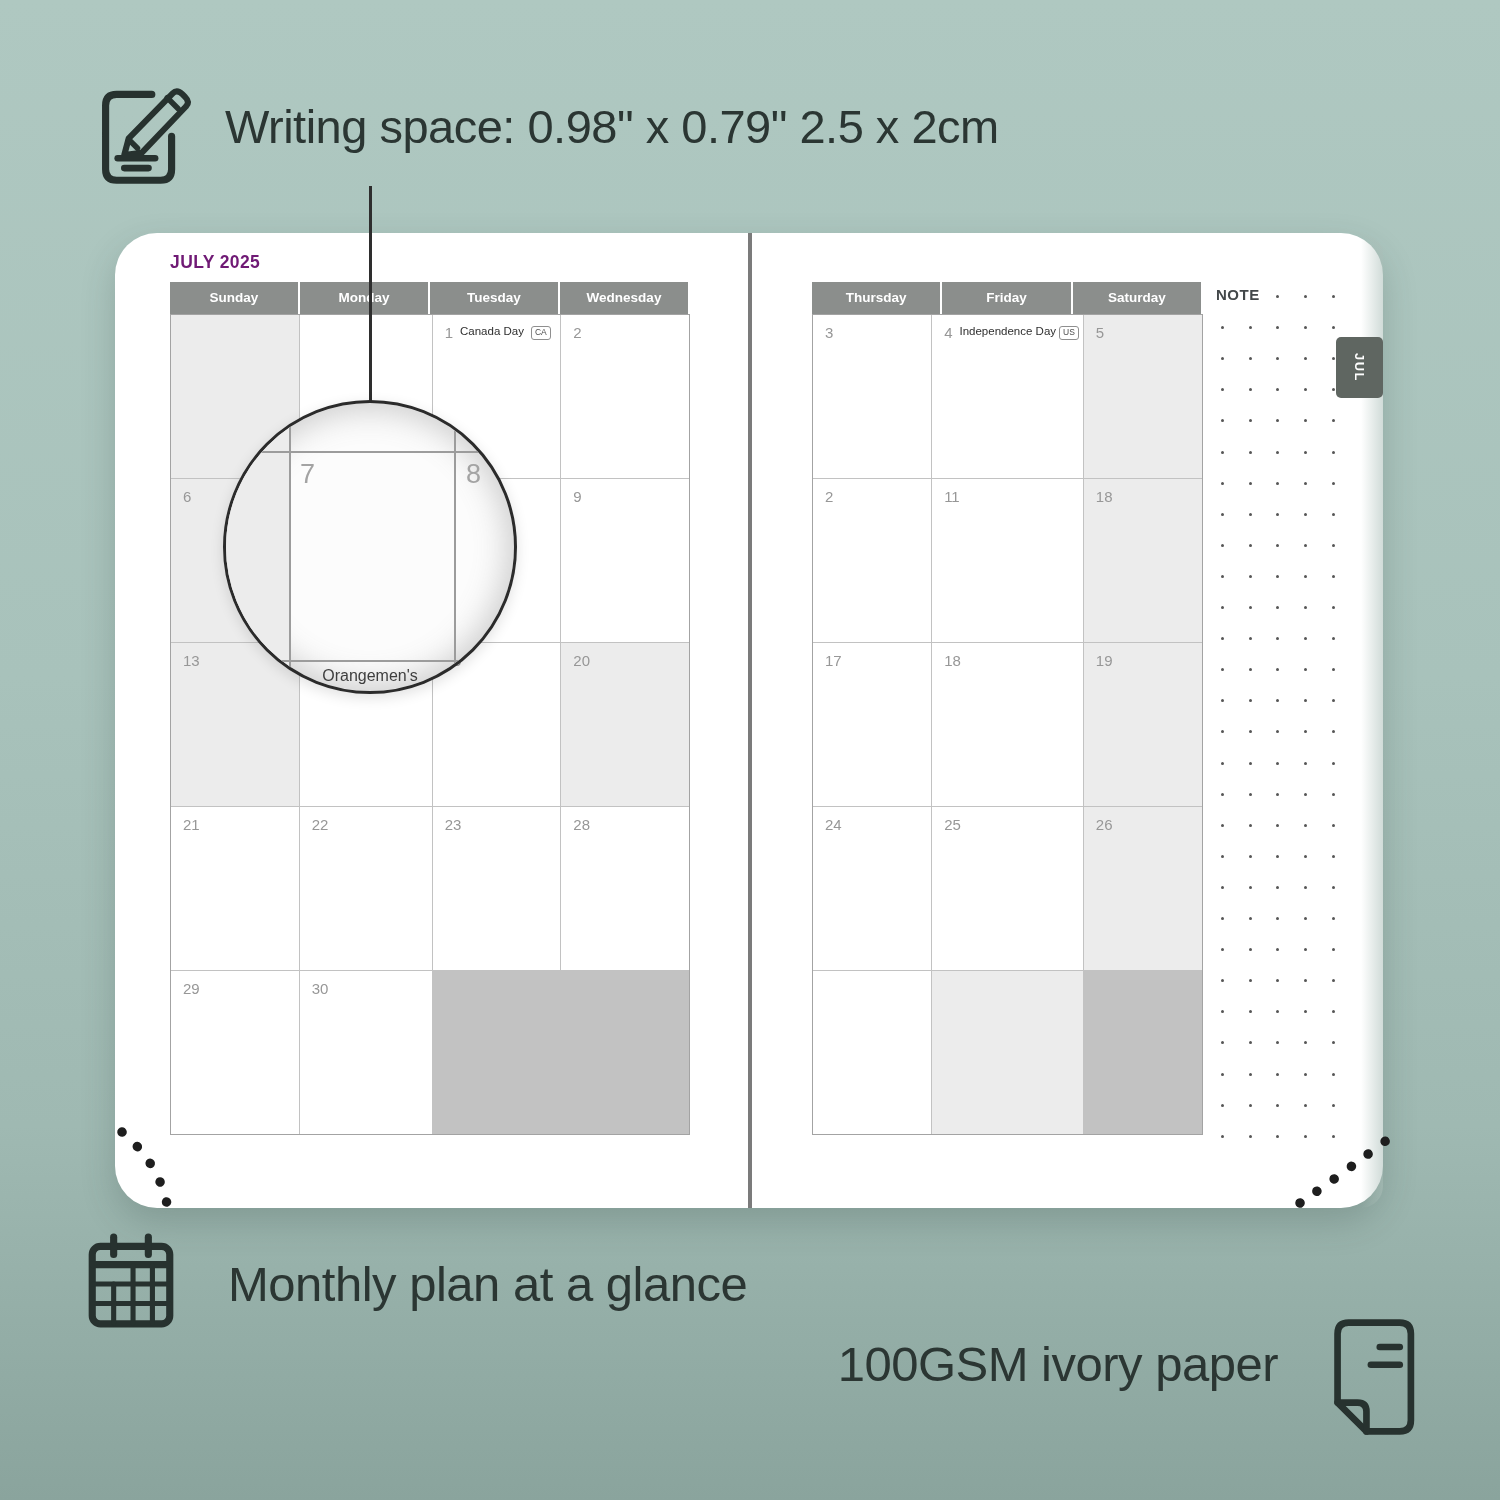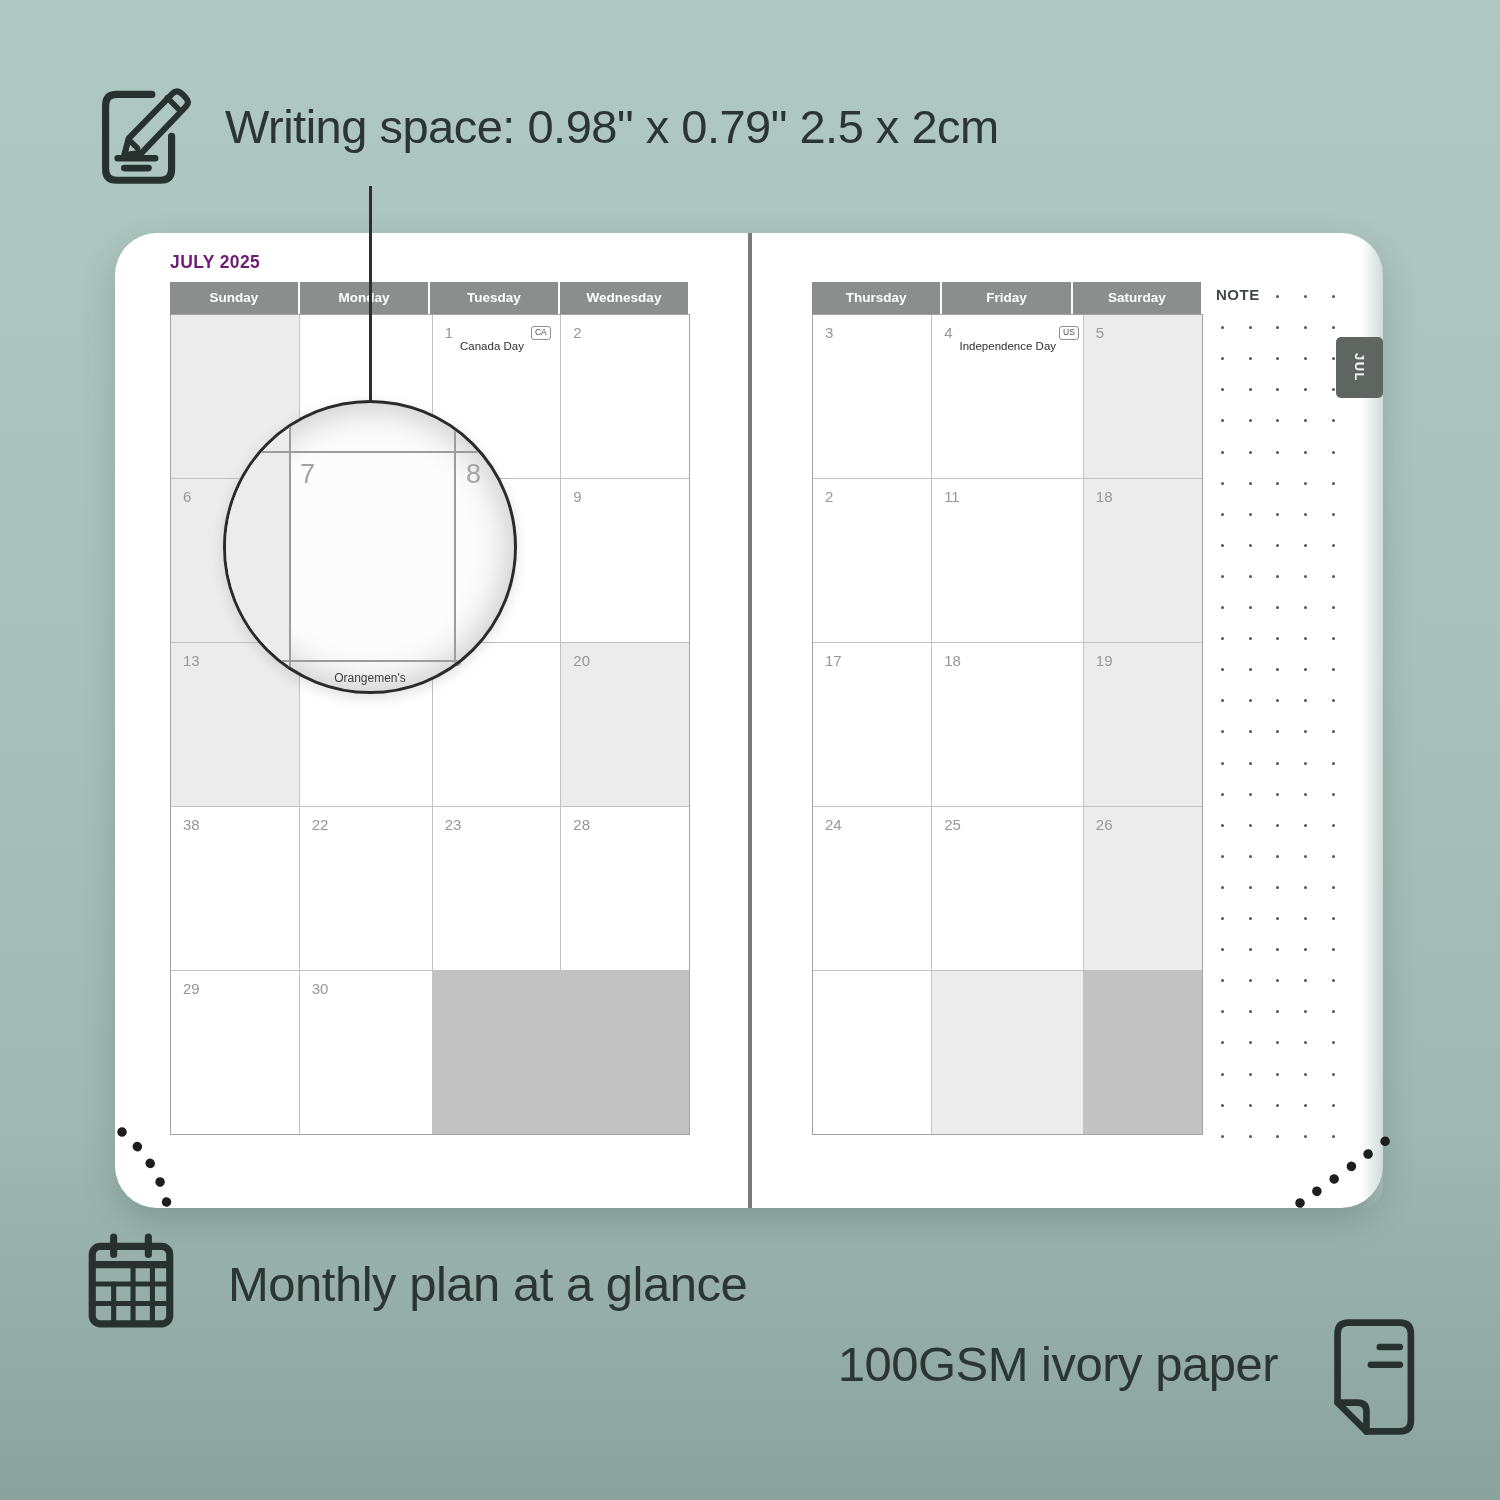--- a/index.html
+++ b/index.html
@@ -28,21 +28,21 @@
   .month-title{left:170px;top:252px;font-size:17.5px;font-weight:bold;color:#701a75;letter-spacing:.4px;}
 
   .cal-head{display:grid;gap:2px;height:32px;}
   .head-cell{background:#8b8e8c;color:#ffffff;font-size:13.5px;font-weight:bold;
     text-align:center;line-height:32px;}
   .cal-body{display:grid;gap:1px;background:#c2c2c2;border:1.5px solid #a3a3a3;}
   .cell{background:#ffffff;padding:9px 4px 0 12px;box-sizing:border-box;}
   .cell.shaded{background:#ececec;}
   .num{font-size:15px;color:#979797;}
   .cell-top{display:flex;align-items:flex-start;gap:7px;}
-  .holiday{font-size:11.5px;color:#2f2f2f;white-space:nowrap;margin-top:16px;}
+  .holiday{font-size:11.5px;color:#2f2f2f;white-space:nowrap;margin-top:1px;}
   .badge{display:inline-block;border:1px solid #8f8f8f;border-radius:3px;background:#fff;
     font-size:8.5px;color:#4d4d4d;line-height:11px;padding:0 3px;height:12px;margin-top:2px;}
   .hol-col{display:flex;flex-direction:row;gap:3px;}
 
   #cal-left-head{left:170px;top:282px;width:518px;grid-template-columns:repeat(4,1fr);}
   #cal-left-body{left:170px;top:314px;width:518px;grid-template-columns:repeat(4,1fr);grid-auto-rows:163px;}
   #cal-right-head{left:812px;top:282px;width:389px;grid-template-columns:repeat(3,1fr);}
   #cal-right-body{left:812px;top:314px;width:389px;grid-template-columns:repeat(3,1fr);grid-auto-rows:163px;}
 
   
@@ -57,21 +57,21 @@
   
   .pointer-line{left:369px;top:186px;width:3px;height:218px;background:#2e2e2e;z-index:5;}
   .magnifier{left:223px;top:400px;width:288px;height:288px;border-radius:50%;
     border:3px solid #2b2b2b;background:#fcfcfc;overflow:hidden;z-index:6;
     box-shadow:inset 0 0 30px 8px rgba(110,110,110,.30), 0 4px 14px rgba(0,0,0,.12);}
   .mag-shade{position:absolute;left:0;top:0;bottom:0;width:63px;background:#ececec;}
   .mag-vline{position:absolute;top:0;bottom:0;width:1.5px;background:#9c9c9c;}
   .mag-hline{position:absolute;left:0;right:0;height:1.5px;background:#9c9c9c;}
   .mag-num{position:absolute;font-size:27px;color:#a3a3a3;}
   .mag-text{position:absolute;left:50%;transform:translateX(-50%);bottom:6px;
-    font-size:12px;color:#3f3f3f;white-space:nowrap;}
+    font-size:16px;color:#3f3f3f;white-space:nowrap;}
 </style>
 </head>
 <body>
 
 <svg class="abs" style="left:88px;top:78px;" width="110" height="112" viewBox="0 0 100 100">
   <path class="icon-stroke" stroke-width="6.5" d="M58 14 H26 Q16 14 16 24 V82 Q16 92 26 92 H66 Q76 92 76 82 V52"></path>
   <path class="icon-stroke" stroke-width="5.5" d="M33 69 L37 54 L77 13 Q81 9 86 14 L88 16 Q93 21 89 25 L49 67 Z"></path>
   <path class="icon-stroke" stroke-width="5" d="M72 17 L82 27"></path>
   <path class="icon-stroke" stroke-width="5" d="M37 55 L45 63"></path>
   <path class="icon-stroke" stroke-width="6" d="M27 72 H61"></path>
@@ -152,21 +152,21 @@
         <span class="num">15</span>
       </div>
     </div>
     <div class="cell shaded">
       <div class="cell-top">
         <span class="num">20</span>
       </div>
     </div>
     <div class="cell">
       <div class="cell-top">
-        <span class="num">38</span>
+        <span class="num">21</span>
       </div>
     </div>
     <div class="cell">
       <div class="cell-top">
         <span class="num">22</span>
       </div>
     </div>
     <div class="cell">
       <div class="cell-top">
         <span class="num">23</span>

